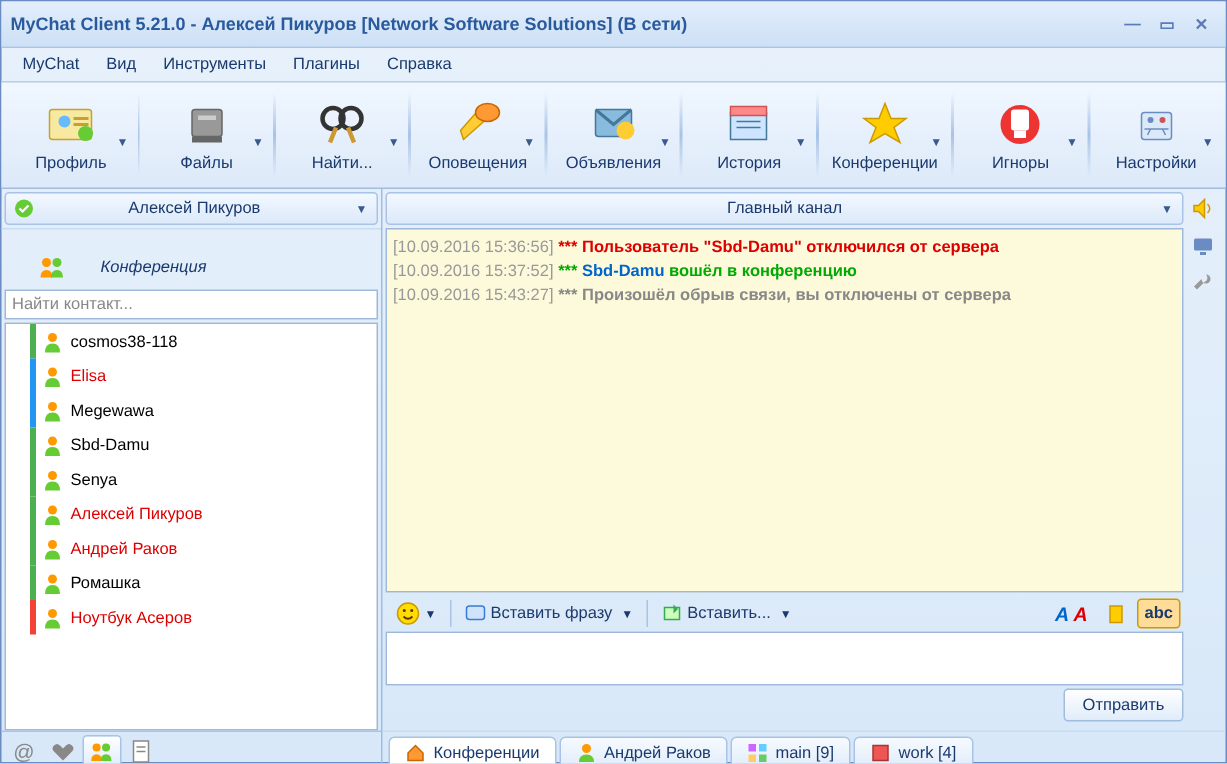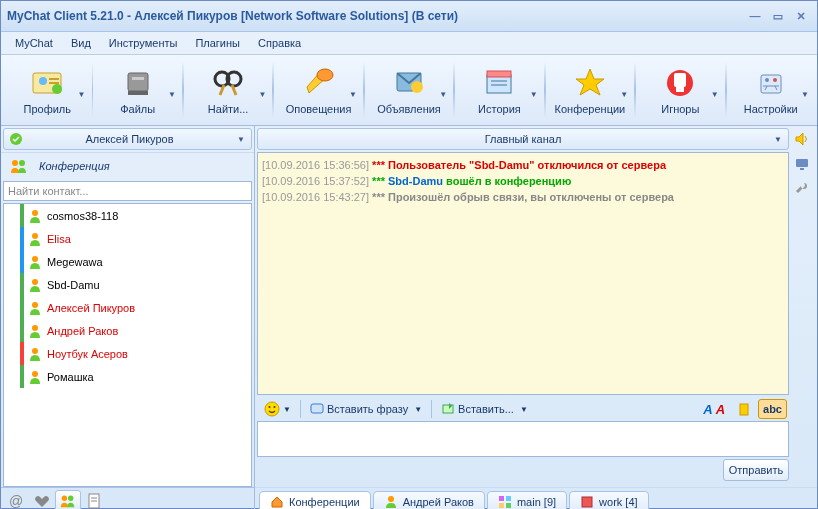--- a/index.html
+++ b/index.html
@@ -28,21 +28,21 @@
   .main { display: flex; height: calc(100% - 120px); }
   
   
   .sidebar { width: 254px; display: flex; flex-direction: column; border-right: 1px solid #a0bde0; }
   .user-header { height: 22px; display: flex; align-items: center; background: linear-gradient(to bottom,#f2f8ff,#dce9f9); border: 1px solid #a8c3e6; margin: 2px; border-radius: 3px; }
   .status-circle { width: 16px; height: 16px; margin: 0 4px; }
   .user-name { flex: 1; text-align: center; color: #1a3a6e; }
   .dd-arrow { padding: 0 6px; color: #3a5a8e; font-size: 8px; }
   
   .section { border-top: 1px solid #c8dcf4; }
-  .section-title { padding: 5px 8px; display: flex; align-items: center; gap: 10px; color: #1a3a6e; font-style: italic; font-size: 13px; }
+  .section-title { padding: 5px 24px; display: flex; align-items: center; gap: 22px; color: #1a3a6e; font-style: italic; font-size: 13px; margin-top: 12px; }
   .section-title .icon { width: 20px; height: 16px; }
   
   .search-box { height: 20px; margin: 2px; background: #fff; border: 1px solid #9db8da; display: flex; align-items: center; padding: 0 4px; color: #888; }
   
   .contact-list { flex: 1; background: #fff; border: 1px solid #9db8da; margin: 0 2px; overflow-y: auto; }
   .contact-item { display: flex; align-items: center; height: 23px; padding: 0 16px; cursor: pointer; }
   .status-bar-left { width: 4px; height: 100%; margin-right: 3px; }
   .sb-green { background: #4caf50; } .sb-blue { background: #2196f3; } .sb-red { background: #f44336; }
   .contact-icon { width: 16px; height: 16px; margin-right: 4px; }
   .contact-name { color: #000; } .contact-name.red { color: #d00; }
@@ -63,21 +63,21 @@
   .log-line { white-space: nowrap; }
   .ts { color: #999; }
   
   .edit-toolbar { height: 24px; margin: 0 28px 0 2px; display: flex; align-items: center; gap: 2px; padding: 1px 2px; }
   .edit-btn { height: 20px; padding: 0 4px; display: flex; align-items: center; gap: 3px; cursor: pointer; border-radius: 3px; border: 1px solid transparent; color: #1a3a6e; }
   .edit-toolbar .sep2 { width: 1px; height: 18px; background: #a8c3e6; margin: 0 2px; }
   
   .input-area { height: 36px; background: #fff; border: 1px solid #9db8da; margin: 0 28px 0 2px; }
   
   .send-row { height: 26px; margin: 2px 28px 2px 2px; display: flex; justify-content: flex-end; }
-  .send-btn { width: 66px; height: 22px; background: linear-gradient(to bottom,#fff,#e0ecfa); border: 1px solid #a0bde0; border-radius: 3px; color: #1a3a6e; cursor: pointer; }
+  .send-btn { width: 80px; height: 22px; background: linear-gradient(to bottom,#fff,#e0ecfa); border: 1px solid #a0bde0; border-radius: 3px; color: #1a3a6e; cursor: pointer; }
   
   .bottom-tabs { height: 26px; display: flex; align-items: flex-end; padding: 0 4px; gap: 2px; border-top:1px solid #c8dcf4; }
   .btab { height: 22px; padding: 0 10px; display: flex; align-items: center; gap: 5px; background: linear-gradient(to bottom,#f6faff,#e0ecfa); border: 1px solid #a8c3e6; border-top-left-radius: 4px; border-top-right-radius: 4px; cursor: pointer; color: #1a3a6e; }
   .btab.active { background: #fff; }
   .btab .ticon { width: 14px; height: 14px; }
 </style>
 </head>
 <body>
 
 <div class="window">
@@ -276,45 +276,53 @@
                 <path d="M3 15 Q3 9 8 9 Q13 9 13 15 Z" fill="#6c3"></path>
               </svg></span>
             <span class="contact-name ">Sbd-Damu</span>
           </div>
           <div class="contact-item">
             <div class="status-bar-left sb-green"></div>
             <span class="contact-icon"><svg viewBox="0 0 16 16">
                 <circle cx="8" cy="5" r="3" fill="#f90"></circle>
                 <path d="M3 15 Q3 9 8 9 Q13 9 13 15 Z" fill="#6c3"></path>
               </svg></span>
+            <span class="contact-name ">Senya</span>
+          </div>
+          <div class="contact-item">
+            <div class="status-bar-left sb-green"></div>
+            <span class="contact-icon"><svg viewBox="0 0 16 16">
+                <circle cx="8" cy="5" r="3" fill="#f90"></circle>
+                <path d="M3 15 Q3 9 8 9 Q13 9 13 15 Z" fill="#6c3"></path>
+              </svg></span>
             <span class="contact-name red">Алексей Пикуров</span>
           </div>
           <div class="contact-item">
             <div class="status-bar-left sb-green"></div>
             <span class="contact-icon"><svg viewBox="0 0 16 16">
                 <circle cx="8" cy="5" r="3" fill="#f90"></circle>
                 <path d="M3 15 Q3 9 8 9 Q13 9 13 15 Z" fill="#6c3"></path>
               </svg></span>
             <span class="contact-name red">Андрей Раков</span>
           </div>
           <div class="contact-item">
+            <div class="status-bar-left sb-green"></div>
+            <span class="contact-icon"><svg viewBox="0 0 16 16">
+                <circle cx="8" cy="5" r="3" fill="#f90"></circle>
+                <path d="M3 15 Q3 9 8 9 Q13 9 13 15 Z" fill="#6c3"></path>
+              </svg></span>
+            <span class="contact-name ">Ромашка</span>
+          </div>
+          <div class="contact-item">
             <div class="status-bar-left sb-red"></div>
             <span class="contact-icon"><svg viewBox="0 0 16 16">
                 <circle cx="8" cy="5" r="3" fill="#f90"></circle>
                 <path d="M3 15 Q3 9 8 9 Q13 9 13 15 Z" fill="#6c3"></path>
               </svg></span>
             <span class="contact-name red">Ноутбук Асеров</span>
-          </div>
-          <div class="contact-item">
-            <div class="status-bar-left sb-green"></div>
-            <span class="contact-icon"><svg viewBox="0 0 16 16">
-                <circle cx="8" cy="5" r="3" fill="#f90"></circle>
-                <path d="M3 15 Q3 9 8 9 Q13 9 13 15 Z" fill="#6c3"></path>
-              </svg></span>
-            <span class="contact-name ">Ромашка</span>
           </div>
         </div>
 
       <div class="sidebar-tabs">
         <div class="side-tab" style="font-size:14px;color:#888;">@</div>
         <div class="side-tab">
           <svg width="16" height="16" viewBox="0 0 16 16">
               <path d="M8 14 L2 8 Q0 6 2 4 Q4 2 6 4 L8 6 L10 4 Q12 2 14 4 Q16 6 14 8 Z" fill="#888"></path>
             </svg>
         </div>

